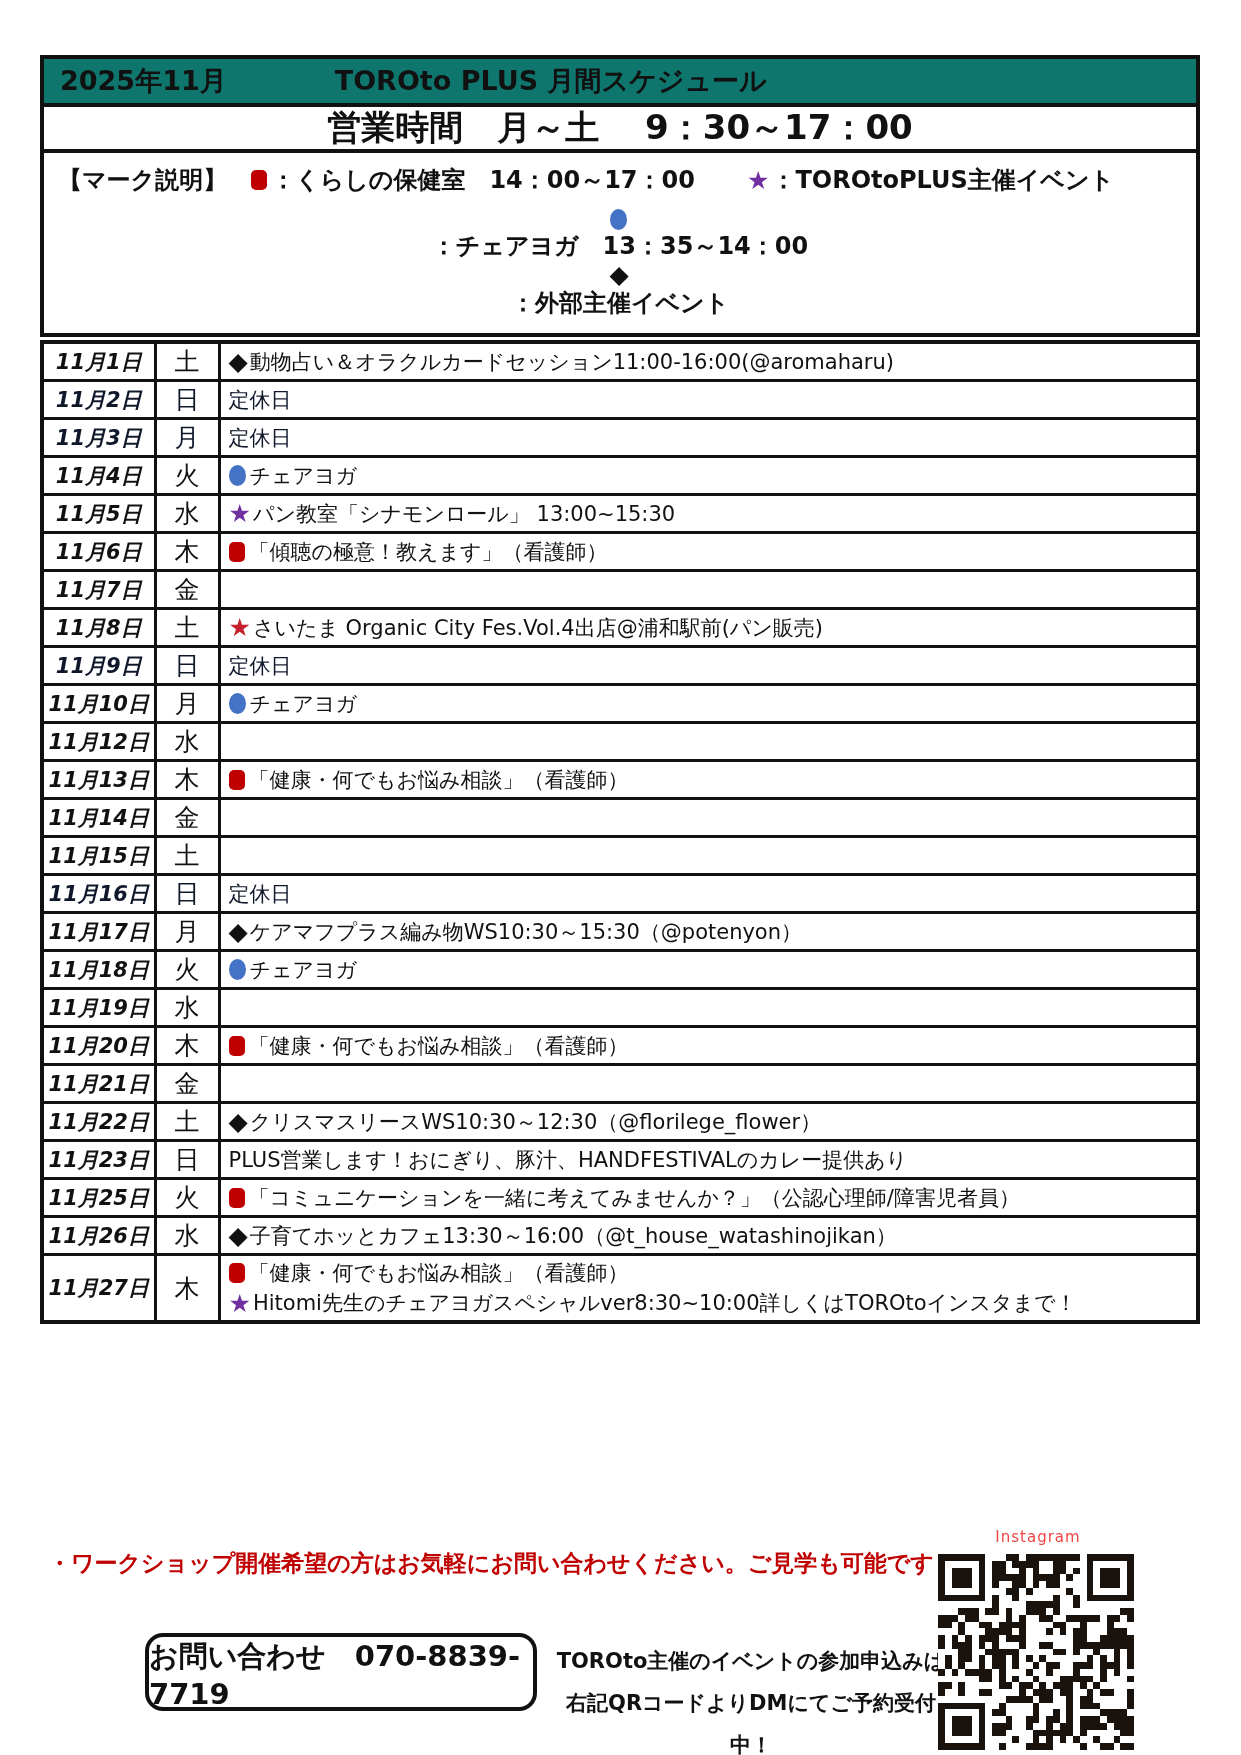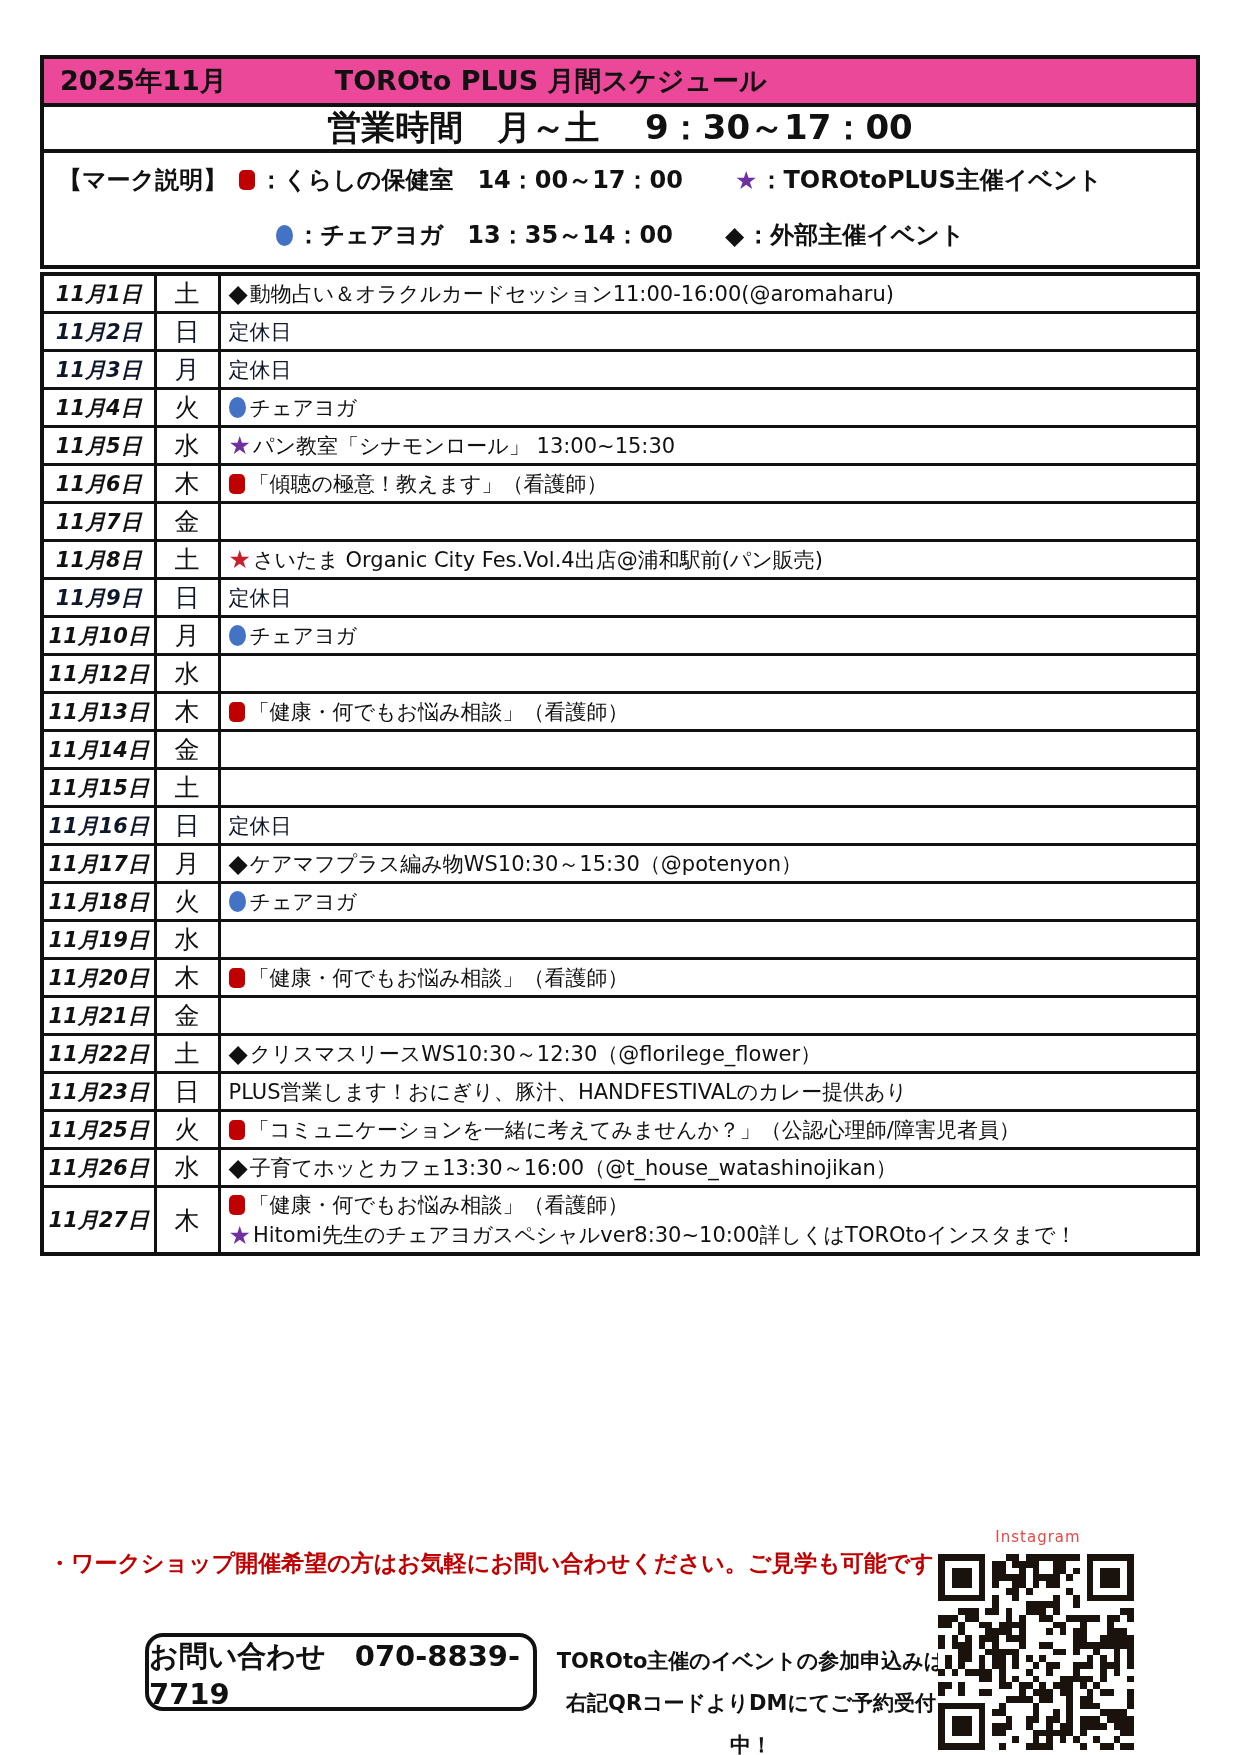--- a/index.html
+++ b/index.html
@@ -8,42 +8,42 @@
     width:1241px; height:1755px; position:relative;
     background:#ffffff; color:#111;
     font-family:"DejaVu Sans", sans-serif;
     overflow:hidden;
   }
   .sheet { position:absolute; left:40px; top:55px; width:1160px; }
 
   
   .title-bar {
     display:flex; align-items:center;
-    background:#ec4899; border:4px solid #111;
+    background:#0f766e; border:4px solid #111;
     height:52px; font-weight:bold; font-size:27px;
   }
   .title-month { padding-left:16px; flex:none; }
   .title-main  { margin-left:108px; }
 
   
   .hours-row {
     border:4px solid #111; border-top:none; height:46px;
     display:flex; align-items:center; justify-content:center;
     font-weight:bold; font-size:34px;
   }
 
   
   .legend {
     border:4px solid #111; border-top:none;
     padding:11px 0 14px; font-weight:bold; font-size:24px;
   }
   .legend-line { display:flex; align-items:center; }
   .legend-line.l1 { padding-left:14px; }
-  .legend-line.l2 { justify-content:center; margin-top:23px; }
-  .legend-label { margin-right:12px; }
+  .legend-line.l2 { justify-content:center; margin-top:13px;flex-direction:column; }
+  .legend-label { margin-right:24px; }
   .legend-gap { width:52px; flex:none; }
 
   
   .mk-shape { display:inline-block; flex:none; margin-right:4px; }
   .mk-square { width:16px; height:20px; border-radius:5px; }
   .mk-circle { width:17px; height:21px; border-radius:50%; }
   .mk-glyph  { font-size:25px; line-height:1; margin-right:2px; flex:none; font-weight:normal; }
   .legend .mk-glyph { font-weight:normal; }
 
   

